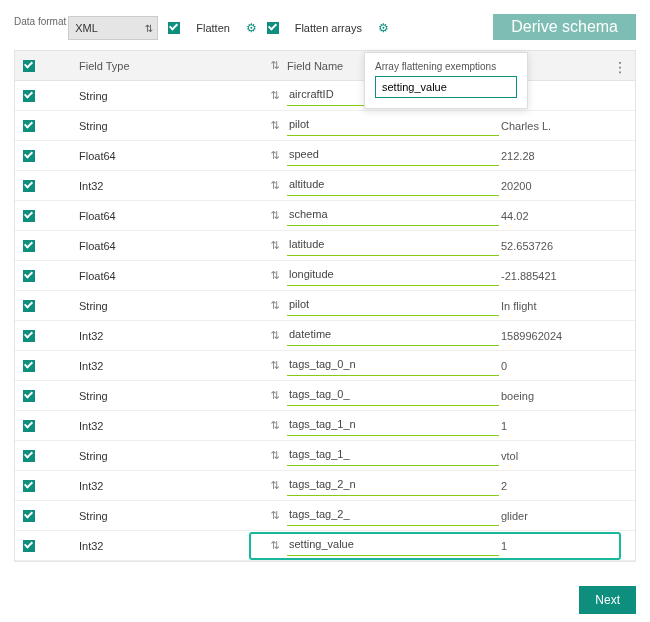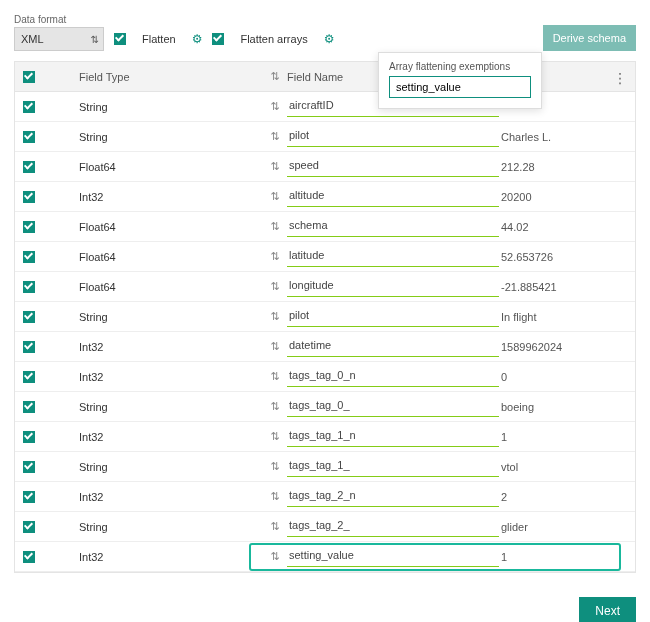--- a/index.html
+++ b/index.html
@@ -12,21 +12,21 @@
     background: #fff;
     width: 650px;
   }
   .top-row {
     display: flex;
     align-items: flex-end;
     gap: 10px;
     margin-bottom: 10px;
     position: relative;
   }
-  .field-group { display: flex; flex-direction: column; gap: 2px; }
+  .field-group { display: flex; flex-direction: row; gap: 2px; }
   .field-label { font-size: 10px; color: #666; }
   .select {
     border: 1px solid #ccc;
     height: 24px;
     padding: 0 18px 0 6px;
     font-size: 11px;
     background: #e5e5e5;
     position: relative;
     display: flex;
     align-items: center;
@@ -50,25 +50,25 @@
   }
   .chk::after {
     content: ""; position: absolute; left: 3px; top: 0px;
     width: 3px; height: 6px; border: solid #fff; border-width: 0 2px 2px 0;
     transform: rotate(45deg);
   }
   .gear { color: #0e8f7e; font-size: 12px; cursor: pointer; }
   .derive-btn {
     margin-left: auto;
     background: #7dbdb4; color: #fff; border: none;
-    height: 26px; padding: 0 10px; font-size: 11px; cursor: pointer;
+    height: 26px; padding: 0 18px; font-size: 16px; cursor: pointer;
   }
   .popover {
     position: absolute;
-    top: 52px; left: 378px;
+    top: 52px; left: 364px;
     background: #fff;
     border: 1px solid #ddd;
     box-shadow: 0 2px 8px rgba(0,0,0,0.12);
     padding: 8px 10px 10px 10px;
     z-index: 10;
     width: 164px;
   }
   .popover-title { font-size: 10px; color: #555; margin-bottom: 4px; }
   .popover-input {
     border: 1px solid #0e8f7e;

